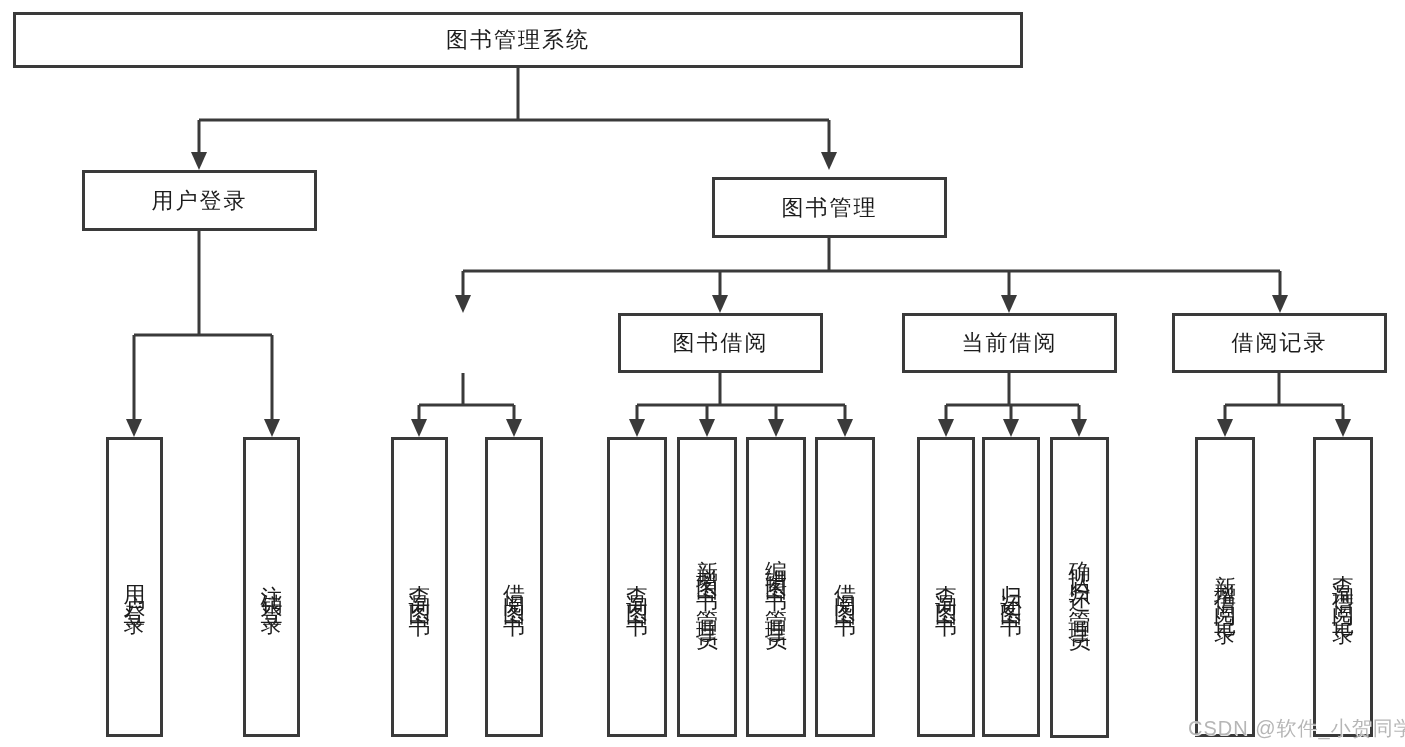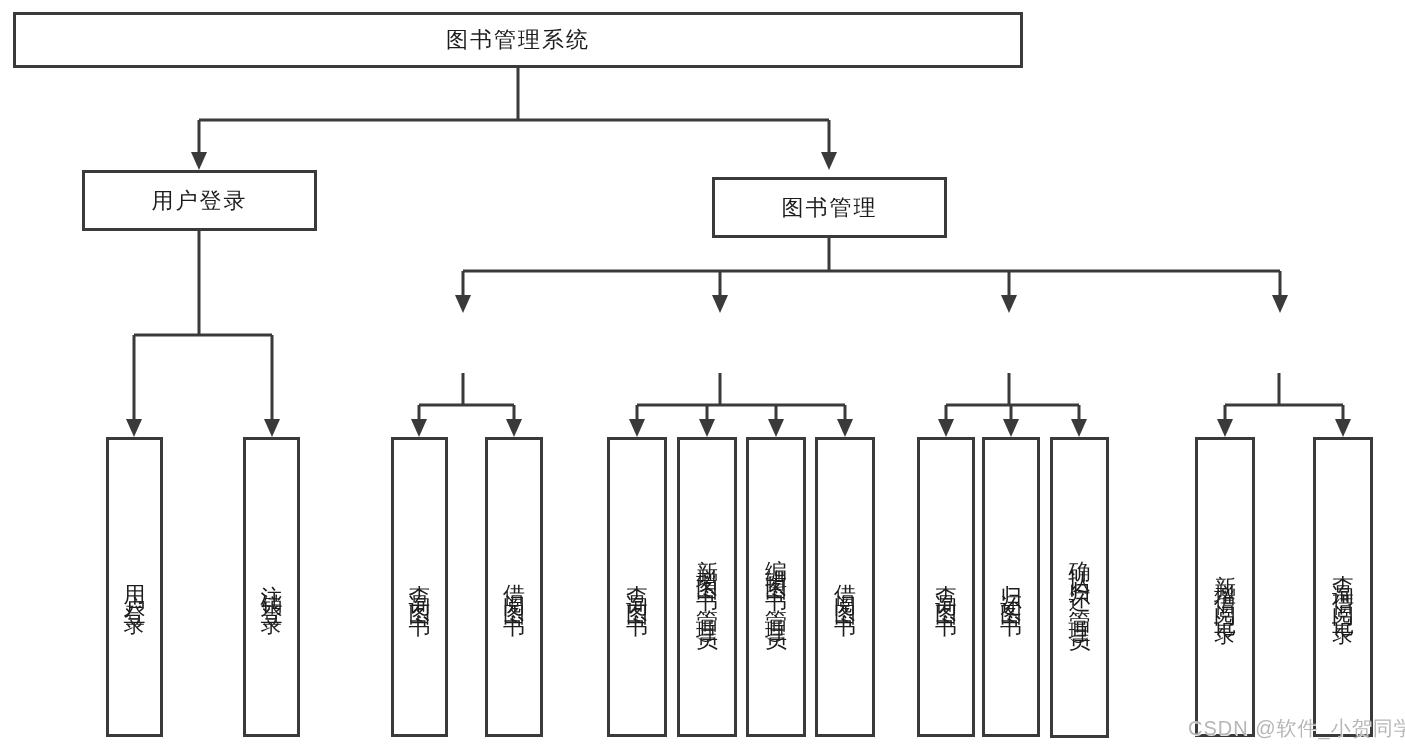--- a/index.html
+++ b/index.html
@@ -83,20 +83,23 @@
   <div class="hnode" style="left:82px;top:170px;width:235px;height:61px;">用户登录</div>
   <div class="hnode" style="left:712px;top:170px;width:235px;height:61px;margin-top:7px;">图书管理</div>
 
   <div class="vnode" style="left:106px;top:437px;width:57px;height:300px;">
     <span class="vtext">用户登录</span>
   </div>
   <div class="vnode" style="left:243px;top:437px;width:57px;height:300px;">
     <span class="vtext">注销登录</span>
   </div>
 
+  <div class="hnode" style="left:618px;top:313px;width:205px;height:60px;">图书借阅</div>
+  <div class="hnode" style="left:902px;top:313px;width:215px;height:60px;">当前借阅</div>
+  <div class="hnode" style="left:1172px;top:313px;width:215px;height:60px;">借阅记录</div>
 
   <div class="vnode" style="left:391px;top:437px;width:57px;height:300px;">
     <span class="vtext">查询图书</span>
   </div>
   <div class="vnode" style="left:485px;top:437px;width:58px;height:300px;">
     <span class="vtext">借阅图书</span>
   </div>
 
   <div class="vnode" style="left:607px;top:437px;width:60px;height:300px;">
     <span class="vtext">查询图书</span>

